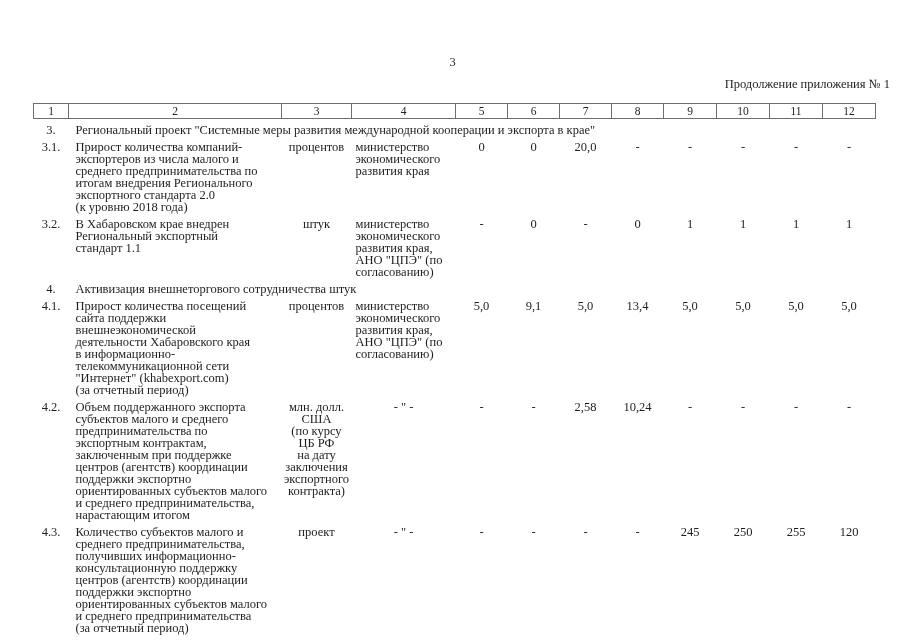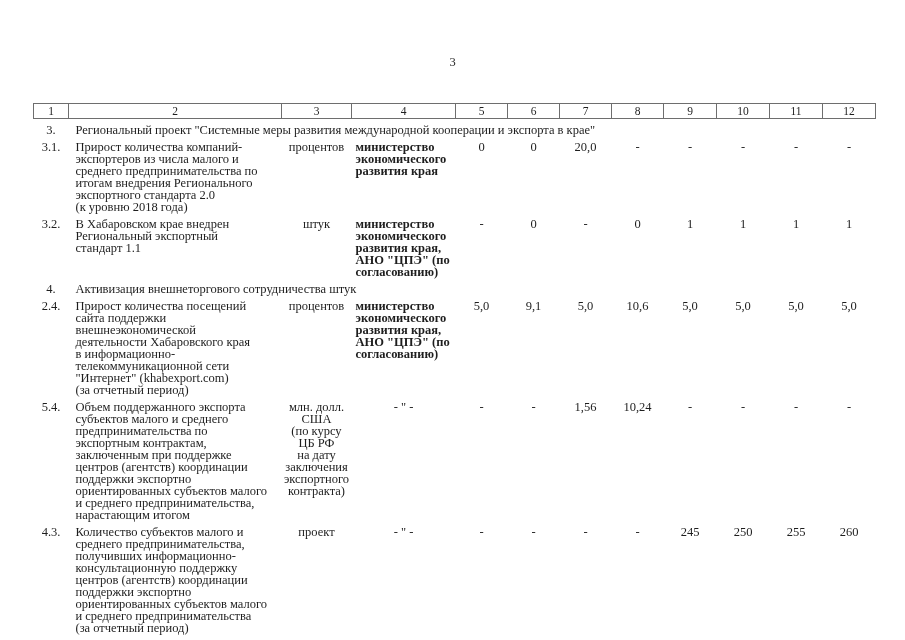--- a/index.html
+++ b/index.html
@@ -38,30 +38,31 @@
   table.apx tbody td{
     vertical-align:top;
     padding:5px 0 0 0;
     line-height:12px;
   }
   .ml{white-space:pre;}
   .c-num{text-align:center;}
   .c-title{padding-left:7px !important;white-space:pre;}
   .c-name{padding-left:7px !important;padding-right:0;}
   .c-unit{text-align:center;}
-  .c-exec{padding-left:4px !important;font-weight:bold;}
+  .c-exec{padding-left:4px !important;}
   .c-exec-ditto{text-align:center;white-space:pre;}
   .c-val{text-align:center;}
 </style>
 </head>
 <body>
 
 <div class="page">
 
   <div class="page-number">3</div>
+  <div class="continuation">Продолжение приложения № 1</div>
 
   <table class="apx">
     <colgroup>
       <col style="width:35px">
         <col style="width:213px">
         <col style="width:70px">
         <col style="width:104px">
       <col style="width:52px">
         <col style="width:52px">
         <col style="width:52px">
@@ -136,47 +137,47 @@
         <td class="c-val">1</td>
         <td class="c-val">1</td>
       </tr>
 
       <tr>
         <td class="c-num">4.</td>
         <td class="c-title" colspan="11">Активизация внешнеторгового сотрудничества штук</td>
       </tr>
 
       <tr>
-        <td class="c-num">2.4.</td>
+        <td class="c-num">4.1.</td>
         <td class="c-name ml">Прирост количества посещений
 сайта поддержки
 внешнеэкономической
 деятельности Хабаровского края
 в информационно-
 телекоммуникационной сети
 "Интернет" (khabexport.com)
 (за отчетный период)</td>
         <td class="c-unit ml">процентов</td>
         <td class="c-exec ml">министерство
 экономического
 развития края,
 АНО "ЦПЭ" (по
 согласованию)</td>
         <td class="c-val">5,0</td>
         <td class="c-val">9,1</td>
         <td class="c-val">5,0</td>
-        <td class="c-val">10,6</td>
-        <td class="c-val">5,0</td>
-        <td class="c-val">5,0</td>
-        <td class="c-val">5,0</td>
-        <td class="c-val">5,0</td>
-      </tr>
-
-      <tr>
-        <td class="c-num">5.4.</td>
+        <td class="c-val">13,4</td>
+        <td class="c-val">5,0</td>
+        <td class="c-val">5,0</td>
+        <td class="c-val">5,0</td>
+        <td class="c-val">5,0</td>
+      </tr>
+
+      <tr>
+        <td class="c-num">4.2.</td>
         <td class="c-name ml">Объем поддержанного экспорта
 субъектов малого и среднего
 предпринимательства по
 экспортным контрактам,
 заключенным при поддержке
 центров (агентств) координации
 поддержки экспортно
 ориентированных субъектов малого
 и среднего предпринимательства,
 нарастающим итогом</td>
@@ -184,21 +185,21 @@
 США
 (по курсу
 ЦБ РФ
 на дату
 заключения
 экспортного
 контракта)</td>
         <td class="c-exec-ditto">- " -</td>
         <td class="c-val">-</td>
         <td class="c-val">-</td>
-        <td class="c-val">1,56</td>
+        <td class="c-val">2,58</td>
         <td class="c-val">10,24</td>
         <td class="c-val">-</td>
         <td class="c-val">-</td>
         <td class="c-val">-</td>
         <td class="c-val">-</td>
       </tr>
 
       <tr>
         <td class="c-num">4.3.</td>
         <td class="c-name ml">Количество субъектов малого и
@@ -212,18 +213,18 @@
 (за отчетный период)</td>
         <td class="c-unit ml">проект</td>
         <td class="c-exec-ditto">- " -</td>
         <td class="c-val">-</td>
         <td class="c-val">-</td>
         <td class="c-val">-</td>
         <td class="c-val">-</td>
         <td class="c-val">245</td>
         <td class="c-val">250</td>
         <td class="c-val">255</td>
-        <td class="c-val">260</td>
+        <td class="c-val">120</td>
       </tr>
 
     </tbody>
   </table>
 </div>
 
 </body></html>

